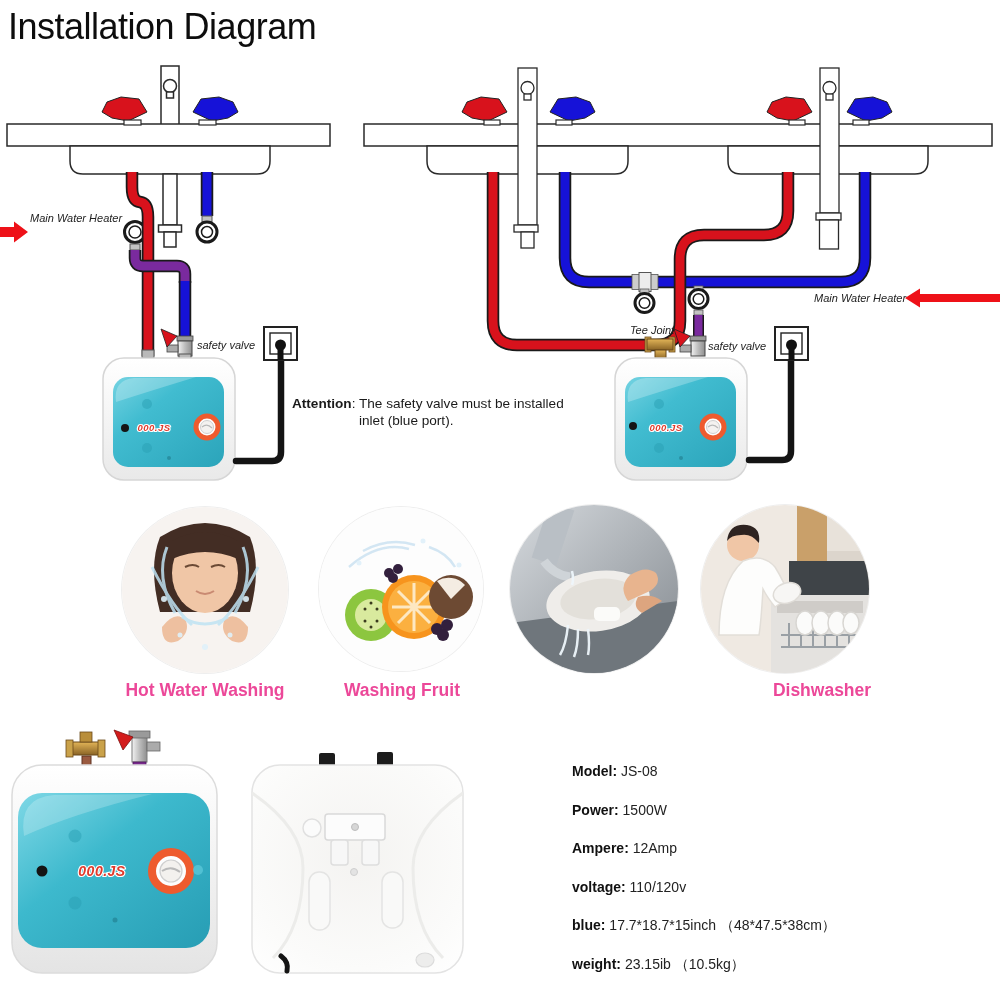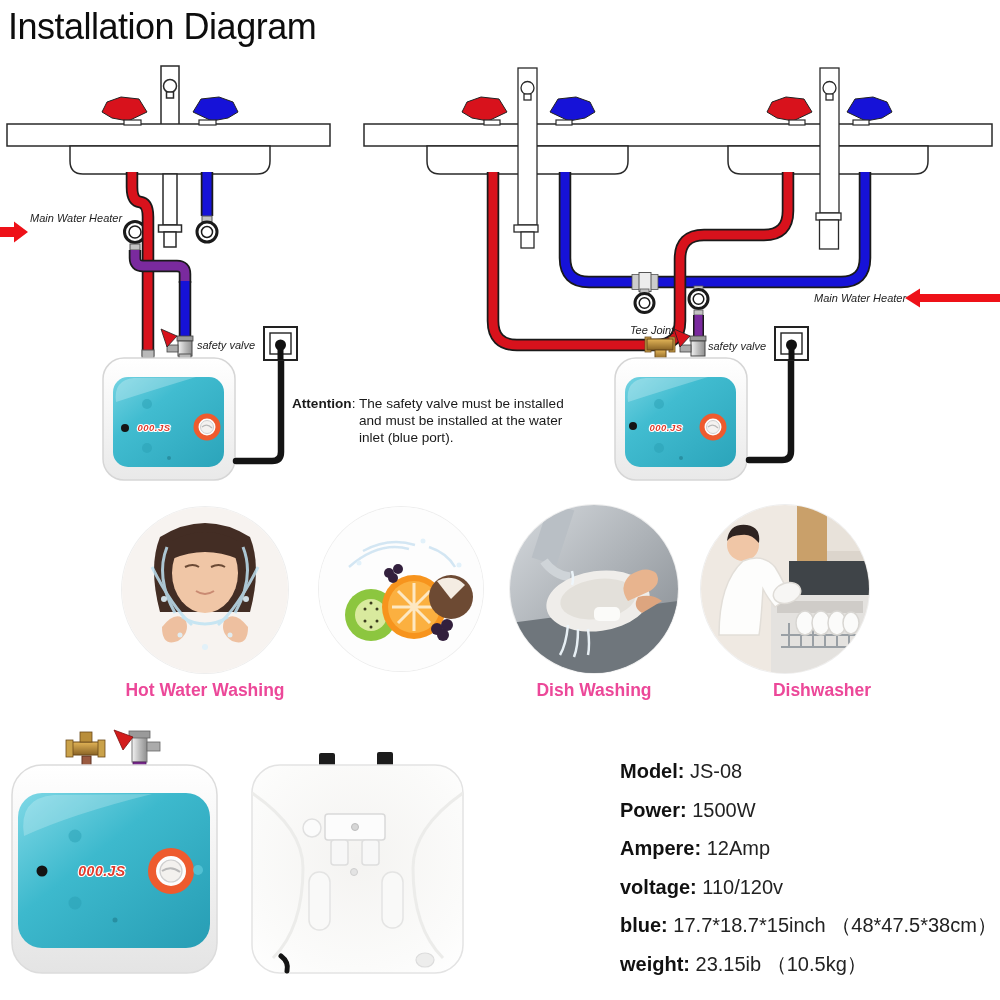--- a/index.html
+++ b/index.html
@@ -12,21 +12,21 @@
   .logo{font-size:9.5px;font-weight:bold;font-style:italic;fill:#e03a2b;stroke:#fff;stroke-width:2.2px;paint-order:stroke;letter-spacing:.5px;}
   
   #attention{left:292px;top:396px;width:320px;font-size:13.6px;line-height:16.8px;color:#1a1a1a;}
   #attention .hd{font-weight:bold;}
   #attention .ind{padding-left:67px;}
   
   .feat-circle{border-radius:50%;overflow:hidden;box-shadow:0 0 0 1px #eee;}
   .feat-caption{width:220px;text-align:center;font-size:17.5px;font-weight:bold;color:#ec4899;}
   
   #specs{left:572px;top:752px;}
-  .spec-row{font-size:20px;line-height:38.5px;white-space:nowrap;color:#222;margin-left:48px;}
+  .spec-row{font-size:14px;line-height:38.5px;white-space:nowrap;color:#222;}
   .spec-row b{font-weight:bold;color:#111;}
 </style>
 </head>
 <body>
 
 <div id="canvas">
 
   <div id="title" class="abs">Installation Diagram</div>
 
   <svg class="abs" style="left:0;top:60px" width="340" height="430" viewBox="0 0 340 430">
@@ -255,21 +255,20 @@
     <g>
       <rect x="420" y="267" width="33" height="33" fill="#fff" stroke="#222" stroke-width="2"></rect>
       <rect x="426" y="273" width="21" height="21" fill="#fff" stroke="#222" stroke-width="1.4"></rect>
       <circle cx="436.5" cy="285" r="5.5" fill="#111"></circle>
       <rect x="433.5" y="285" width="6" height="15" fill="#111"></rect>
     </g>
   </svg>
 
   <div id="attention" class="abs">
     <div><span class="hd">Attention</span><span>: </span><span>The safety valve must be installed</span></div>
-    <div class="ind">and must be installed at the water</div>
     <div class="ind">inlet (blue port).</div>
   </div>
 
   <div class="abs feat-circle" style="left:122px;top:507px;width:166px;height:166px">
     <svg width="166" height="166" viewBox="0 0 166 166">
       <rect width="166" height="166" fill="#f7f3f0"></rect>
       <path d="M38,30 Q83,2 128,30 Q140,60 128,105 L38,105 Q26,60 38,30 Z" fill="#432d24"></path>
       <ellipse cx="83" cy="66" rx="33" ry="40" fill="#f0c6a6"></ellipse>
       <path d="M50,52 Q83,38 116,52 L116,34 Q83,16 50,34 Z" fill="#432d24"></path>
       <path d="M63,60 q8,-4 14,0 M89,60 q8,-4 14,0" stroke="#6b4a35" stroke-width="2" fill="none"></path>
@@ -380,21 +379,21 @@
           <ellipse cx="150" cy="118" rx="8" ry="11"></ellipse>
       </g>
       <circle cx="42" cy="40" r="16" fill="#f0c6a6"></circle>
       <path d="M26,36 q2,-18 20,-16 q14,2 12,18 q-8,-10 -18,-8 q-10,0 -14,6 Z" fill="#2e2320"></path>
       <path d="M18,130 q0,-52 24,-74 q20,-8 32,6 q10,16 14,30 l-14,10 q-8,-10 -12,-18 q-2,34 -4,46 Z" fill="#fdfdfc" stroke="#e2ded8" stroke-width="1.5"></path>
       <ellipse cx="86" cy="88" rx="14" ry="10" fill="#f7f6f4" stroke="#dfdcd7" stroke-width="1.5" transform="rotate(-18 86 88)"></ellipse>
     </svg>
   </div>
 
   <div class="abs feat-caption" style="left:95px;top:680px">Hot Water Washing</div>
-  <div class="abs feat-caption" style="left:484px;top:680px">Dish Washing</div>
+  <div class="abs feat-caption" style="left:292px;top:680px">Washing Fruit</div>
   <div class="abs feat-caption" style="left:712px;top:680px">Dishwasher</div>
 
   <svg class="abs" style="left:2px;top:718px" width="220" height="260" viewBox="0 0 220 260">
     <defs>
       <linearGradient id="tealG2" x1="0" y1="0" x2="1" y2="1">
         <stop offset="0" stop-color="#7fd8e6"></stop>
           <stop offset=".4" stop-color="#3db9cd"></stop>
           <stop offset="1" stop-color="#279db4"></stop>
       </linearGradient>
       <linearGradient id="bodyG2" x1="0" y1="0" x2="0" y2="1">

